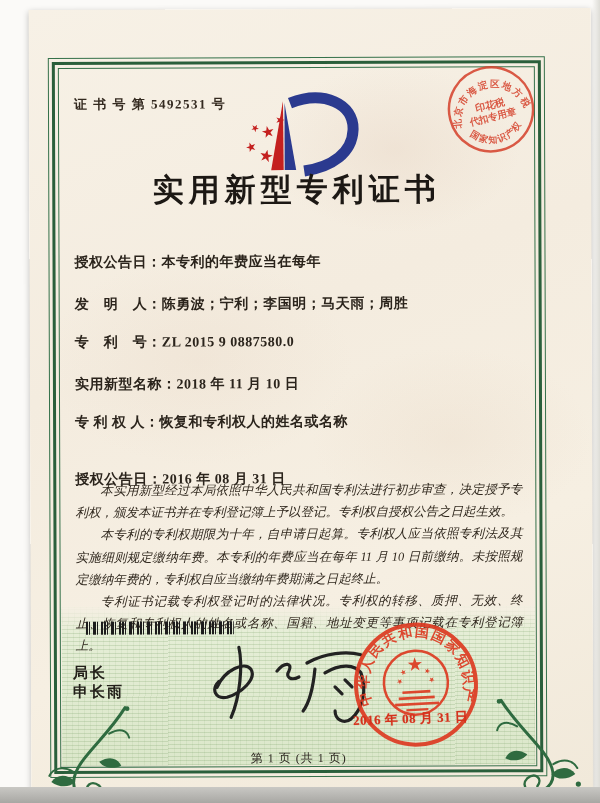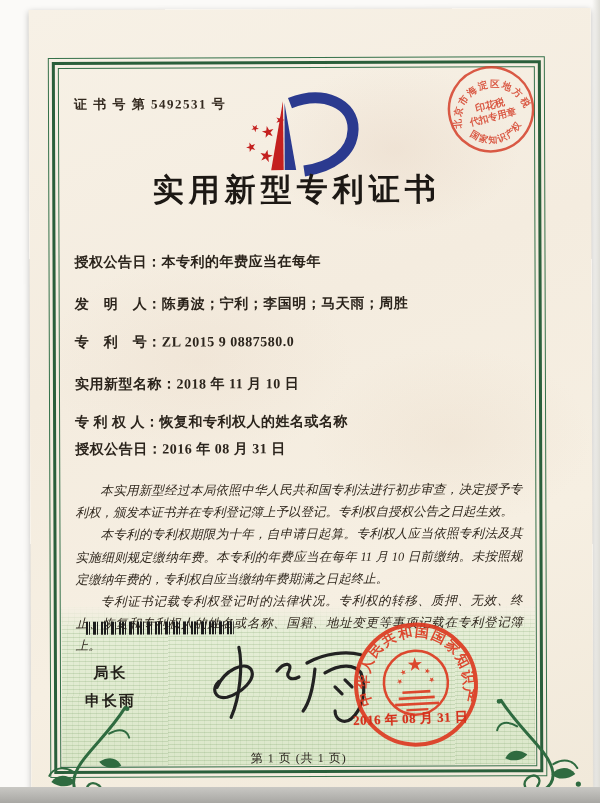--- a/index.html
+++ b/index.html
@@ -47,39 +47,39 @@
     position:absolute; left:45px; top:74px;
     font-size:13px; font-weight:bold; letter-spacing:1.5px; color:#33291f;margin-top:12px;
   }
   .logo-svg{ position:absolute; left:215px; top:80px; width:135px; height:92px; }
   .doc-title{
     position:absolute; left:19px; top:160px; width:497px; text-align:center;
     font-size:31px; font-weight:bold; letter-spacing:5px; color:#1c1814;
   }
   .field-row{ position:absolute; left:45px; font-size:14px; font-weight:bold; color:#2b241c; letter-spacing:.5px; white-space:nowrap;}
   .row-0{ top:244px; } .row-1{ top:286px; } .row-2{ top:324px; }
-  .row-3{ top:366px; } .row-4{ top:404px; } .row-5{ top:431px; }
+  .row-3{ top:366px; } .row-4{ top:404px; } .row-5{ top:461px; }
   .body-text{
     position:absolute; left:45px; top:470px; width:447px;
     font-size:12.5px; line-height:22.2px; color:#30281e;
     font-style:italic; text-align:justify;
   }
   .body-text p{ text-indent:2em; }
   .barcode{
     position:absolute; left:55px; top:612px; width:148px; height:13px; z-index:2;
     background:repeating-linear-gradient(90deg,
       #1c1c1c 0 2px, transparent 2px 3px,
       #1c1c1c 3px 4px, transparent 4px 7px,
       #1c1c1c 7px 10px, transparent 10px 11px,
       #1c1c1c 11px 12px, transparent 12px 15px,
       #1c1c1c 15px 17px, transparent 17px 18px);
   }
-  .issuer{ position:absolute; left:54px; top:654px; z-index:2; color:#23201a;text-align:center; }
+  .issuer{ position:absolute; left:42px; top:654px; z-index:2; color:#23201a; }
   .issuer div{ font-size:15px; font-weight:bold; letter-spacing:2px; font-family:"Liberation Sans",sans-serif;}
-  .issuer .issuer-name{ margin-top:9px; }
+  .issuer .issuer-name{ }
   .signature-svg{ position:absolute; left:148px; top:616px; width:200px; height:110px; z-index:2;}
   .agency-seal-svg{ position:absolute; left:318px; top:606px; width:134px; height:146px; z-index:2; opacity:.92;}
   .seal-date{
     position:absolute; left:322px; top:701px; width:130px; z-index:3;
     color:#d5311c; font-size:13px; font-weight:bold; white-space:nowrap;
     transform:rotate(-2deg); letter-spacing:.5px;
     text-shadow:0 0 1px rgba(213,49,28,.5);
   }
   .tax-seal-svg{ position:absolute; left:415px; top:54px; width:94px; height:94px; opacity:.85;}
   .footer-page{

